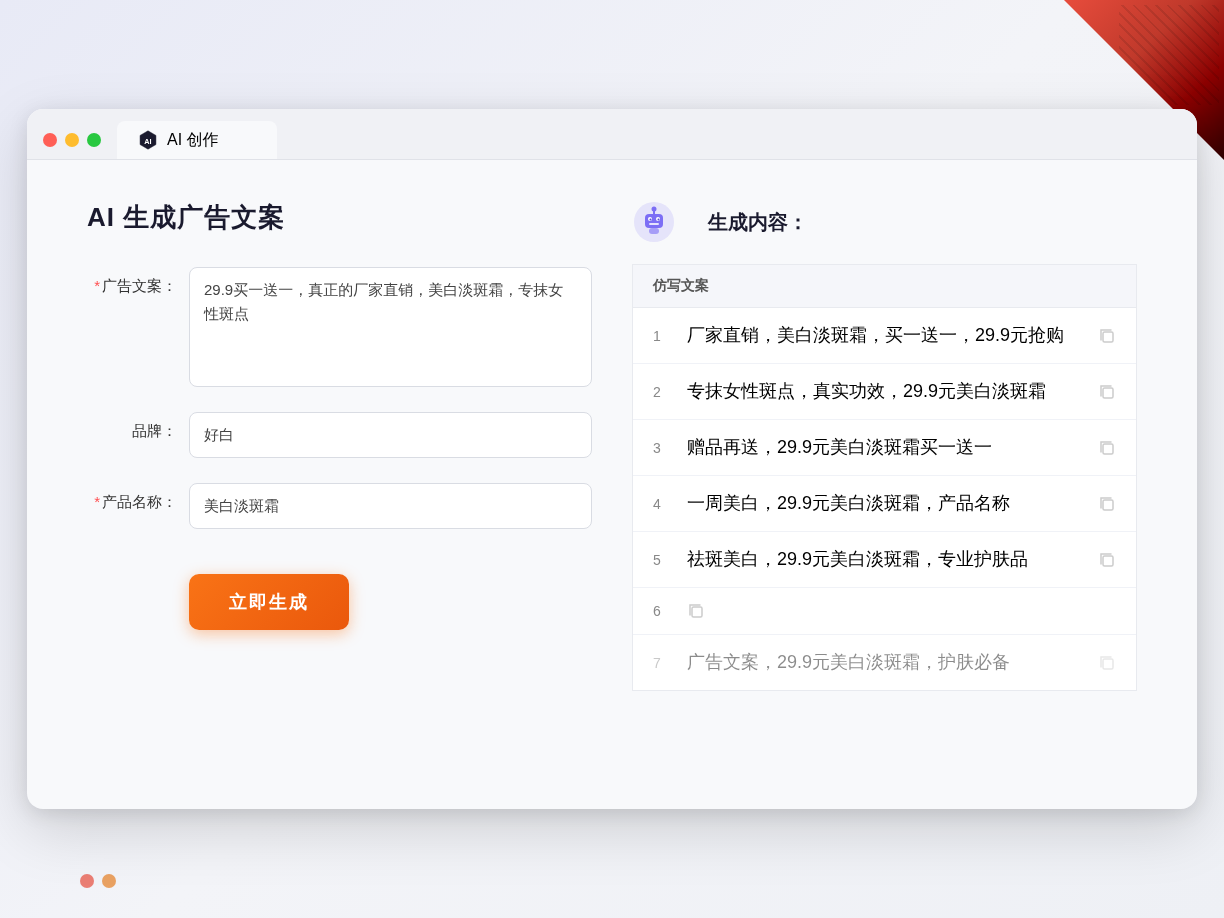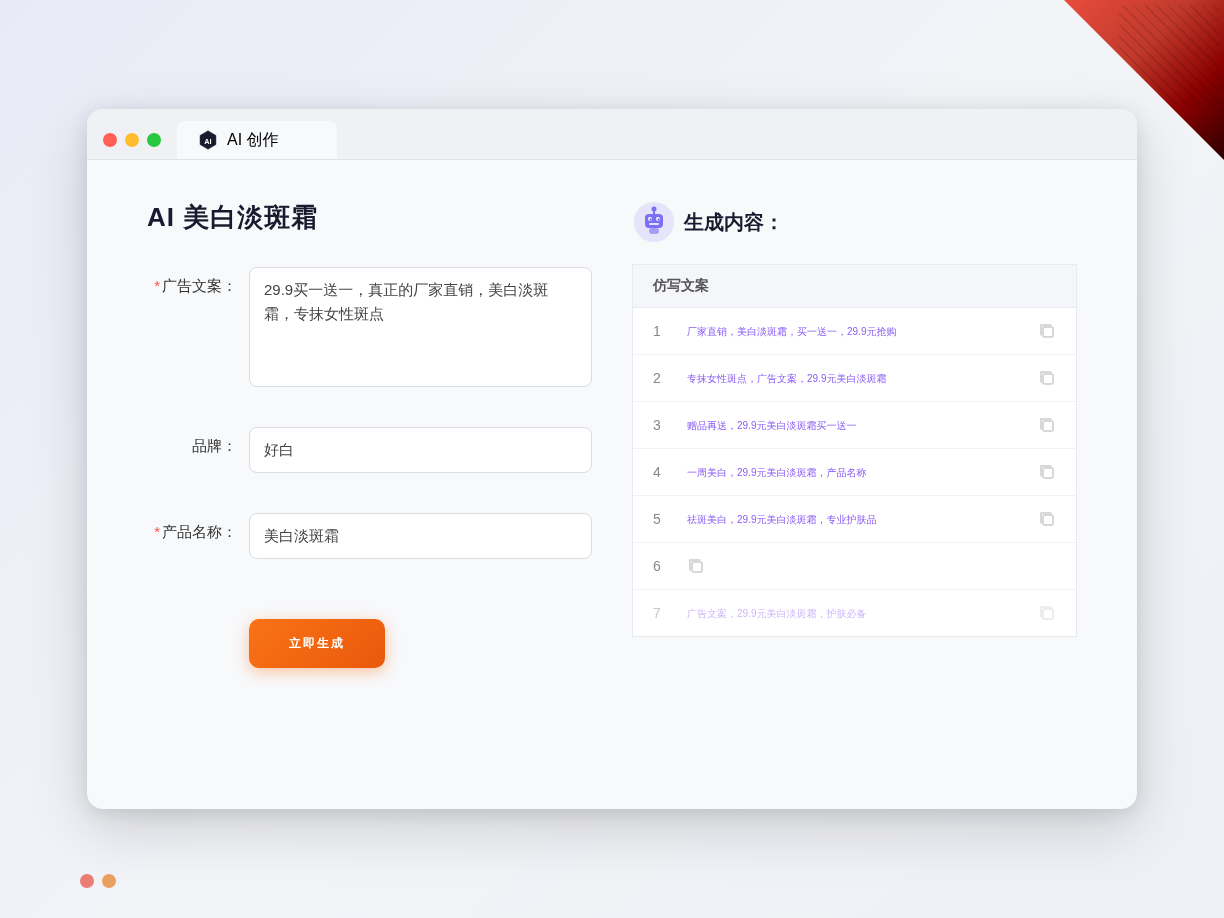--- a/index.html
+++ b/index.html
@@ -56,21 +56,21 @@
     }
     .dot-orange {
       width: 14px; height: 14px;
       border-radius: 50%;
       background: #e67e22;
       opacity: 0.7;
     }
 
     
     .browser-window {
-      width: 1050px;
+      width: 1170px;
       min-height: 700px;
       background: #f8f9fb;
       border-radius: 16px;
       box-shadow: 0 20px 60px rgba(0,0,0,0.15), 0 4px 20px rgba(0,0,0,0.1);
       overflow: hidden;
       position: relative;
       z-index: 1;
     }
 
     
@@ -132,21 +132,21 @@
       font-size: 26px;
       font-weight: 700;
       color: #1a1a2e;
       margin-bottom: 32px;
       letter-spacing: 1px;
     }
 
     .form-group {
       display: flex;
       align-items: flex-start;
-      margin-bottom: 40px;
+      margin-bottom: 25px;
       gap: 12px;
     }
     .form-label {
       min-width: 90px;
       text-align: right;
       font-size: 15px;
       color: #333;
       padding-top: 10px;
       flex-shrink: 0;
     }
@@ -172,34 +172,34 @@
     }
 
     .generate-btn {
       margin-top: 20px;
       margin-left: 102px;
       background: linear-gradient(135deg, #f97316, #ea580c);
       color: #fff;
       border: none;
       border-radius: 10px;
       padding: 16px 40px;
-      font-size: 12px;
+      font-size: 18px;
       font-weight: 600;
       cursor: pointer;
       letter-spacing: 2px;
       font-family: inherit;
       box-shadow: 0 4px 15px rgba(249, 115, 22, 0.4);
     }
 
     
     .right-panel {}
     .right-header {
       display: flex;
       align-items: center;
-      gap: 8px;
+      gap: 32px;
       margin-bottom: 20px;
       text-align: center;
     }
     .right-title {
       font-size: 20px;
       font-weight: 600;
       color: #1a1a2e;
     }
 
     
@@ -240,22 +240,22 @@
     .result-item.faded {
       opacity: 0.45;
     }
     .result-num {
       font-size: 14px;
       color: #888;
       min-width: 20px;
       flex-shrink: 0;
     }
     .result-text {
-      font-size: 10px;
-      color: #8b5cf6;
+      font-size: 18px;
+      color: #000000;
       flex: 1;
       line-height: 1.5;
     }
     .copy-icon {
       width: 18px;
       height: 18px;
       flex-shrink: 0;
       color: #aaa;
       cursor: pointer;
     }
@@ -284,21 +284,21 @@
         <polygon points="12,2 20.66,7 20.66,17 12,22 3.34,17 3.34,7" fill="#1a1a2e" stroke="#1a1a2e" stroke-width="0.5"></polygon>
         <text x="12" y="16" text-anchor="middle" fill="white" font-size="8" font-weight="bold" font-family="sans-serif">AI</text>
       </svg>
       <span>AI 创作</span>
     </div>
   </div>
 
   <div class="browser-content">
 
     <div class="left-panel">
-      <h1 class="page-title">AI 美白淡斑霜</h1>
+      <h1 class="page-title">AI 生成广告文案</h1>
 
       
       <div class="form-group">
         <label class="form-label">
           <span class="required-star">*</span><span>广告文案：</span>
         </label>
         <textarea class="form-input" value="29.9买一送一，真正的厂家直销，美白淡斑霜，专抹女性斑点" style="">29.9买一送一，真正的厂家直销，美白淡斑霜，专抹女性斑点</textarea>
       </div>
 
       
@@ -349,21 +349,21 @@
         <li class="result-item">
       <span class="result-num">1</span>
       <span class="result-text">厂家直销，美白淡斑霜，买一送一，29.9元抢购</span>
       <svg class="copy-icon" viewBox="0 0 18 18" fill="none" xmlns="http://www.w3.org/2000/svg">
         <rect x="5" y="5" width="10" height="10" rx="1.5" stroke="#ccc" stroke-width="1.5"></rect>
         <path d="M3 13V3h10" stroke="#ccc" stroke-width="1.5" stroke-linecap="round"></path>
       </svg>
     </li>
             <li class="result-item">
       <span class="result-num">2</span>
-      <span class="result-text">专抹女性斑点，广告文案，29.9元美白淡斑霜</span>
+      <span class="result-text">专抹女性斑点，真实功效，29.9元美白淡斑霜</span>
       <svg class="copy-icon" viewBox="0 0 18 18" fill="none" xmlns="http://www.w3.org/2000/svg">
         <rect x="5" y="5" width="10" height="10" rx="1.5" stroke="#ccc" stroke-width="1.5"></rect>
         <path d="M3 13V3h10" stroke="#ccc" stroke-width="1.5" stroke-linecap="round"></path>
       </svg>
     </li>
             <li class="result-item">
       <span class="result-num">3</span>
       <span class="result-text">赠品再送，29.9元美白淡斑霜买一送一</span>
       <svg class="copy-icon" viewBox="0 0 18 18" fill="none" xmlns="http://www.w3.org/2000/svg">
         <rect x="5" y="5" width="10" height="10" rx="1.5" stroke="#ccc" stroke-width="1.5"></rect>

